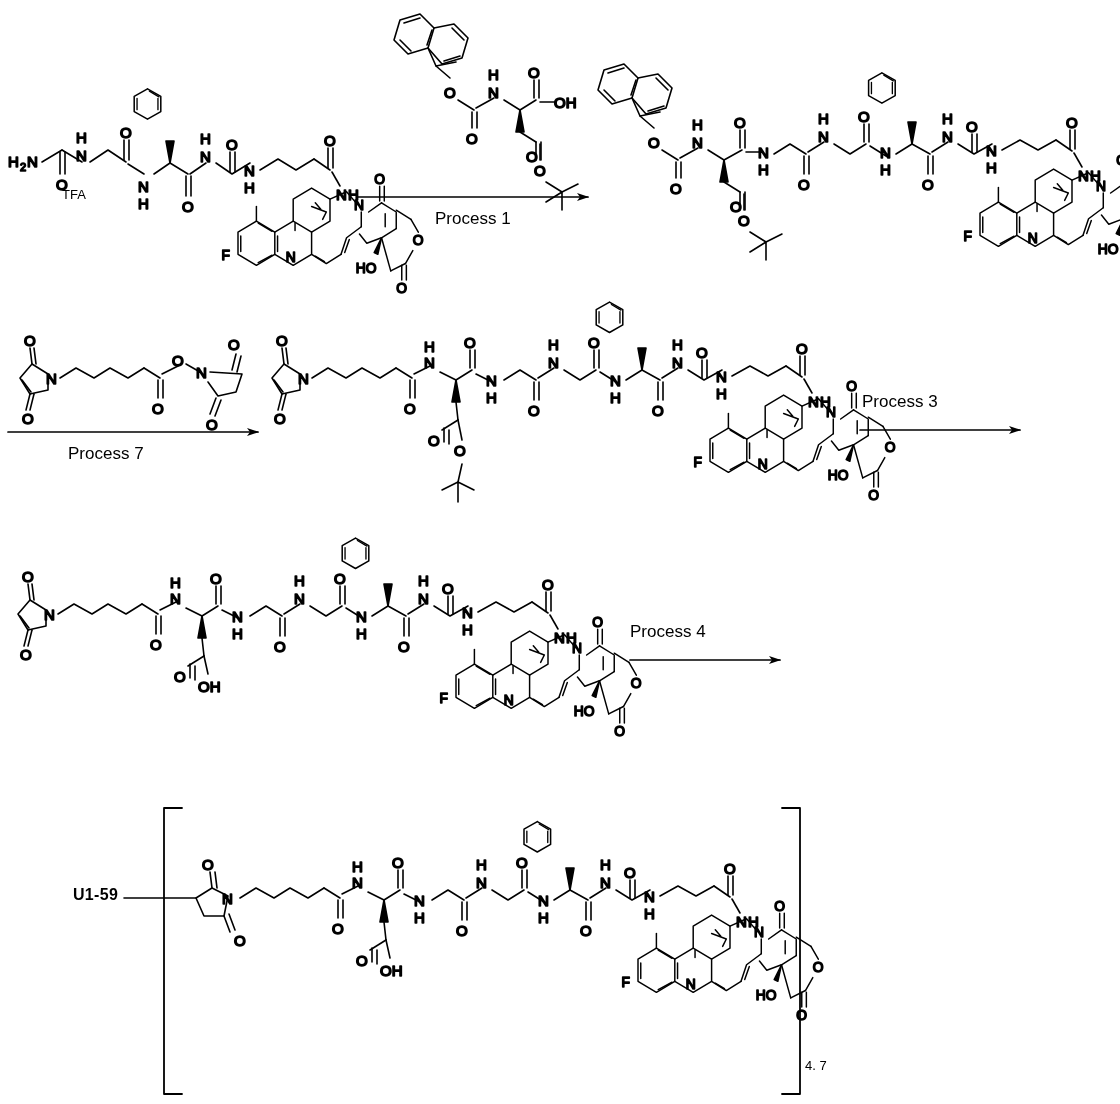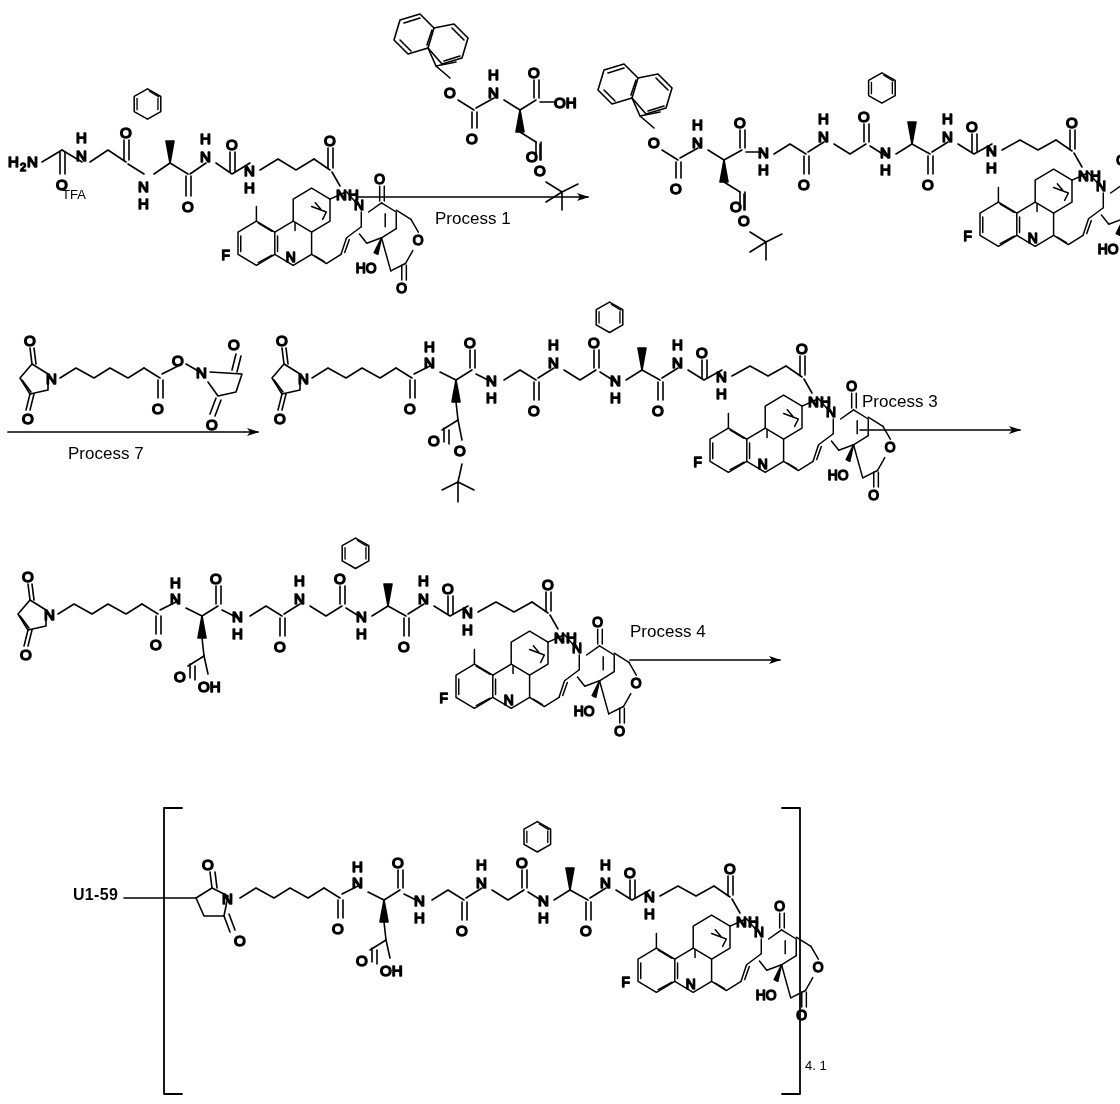--- a/index.html
+++ b/index.html
@@ -601,15 +601,15 @@
   </g>
 </svg>
 
 <div class="lbl proc" style="left:435px;top:209px;">Process 1</div>
 <div class="lbl proc" style="left:68px;top:444px;">Process 7</div>
 <div class="lbl proc" style="left:862px;top:392px;">Process 3</div>
 <div class="lbl proc" style="left:630px;top:622px;text-align:right;">Process 4</div>
 
 <div class="lbl tfa" style="left:62px;top:187px;">TFA</div>
 <div class="lbl u159" style="left:66px;top:886px;margin-left:7px;">U1-59</div>
-<div class="lbl sub" style="left:805px;top:1058px;">4. 1</div>
+<div class="lbl sub" style="left:805px;top:1058px;">4. 7</div>
 
 </div>
 
 </body></html>

